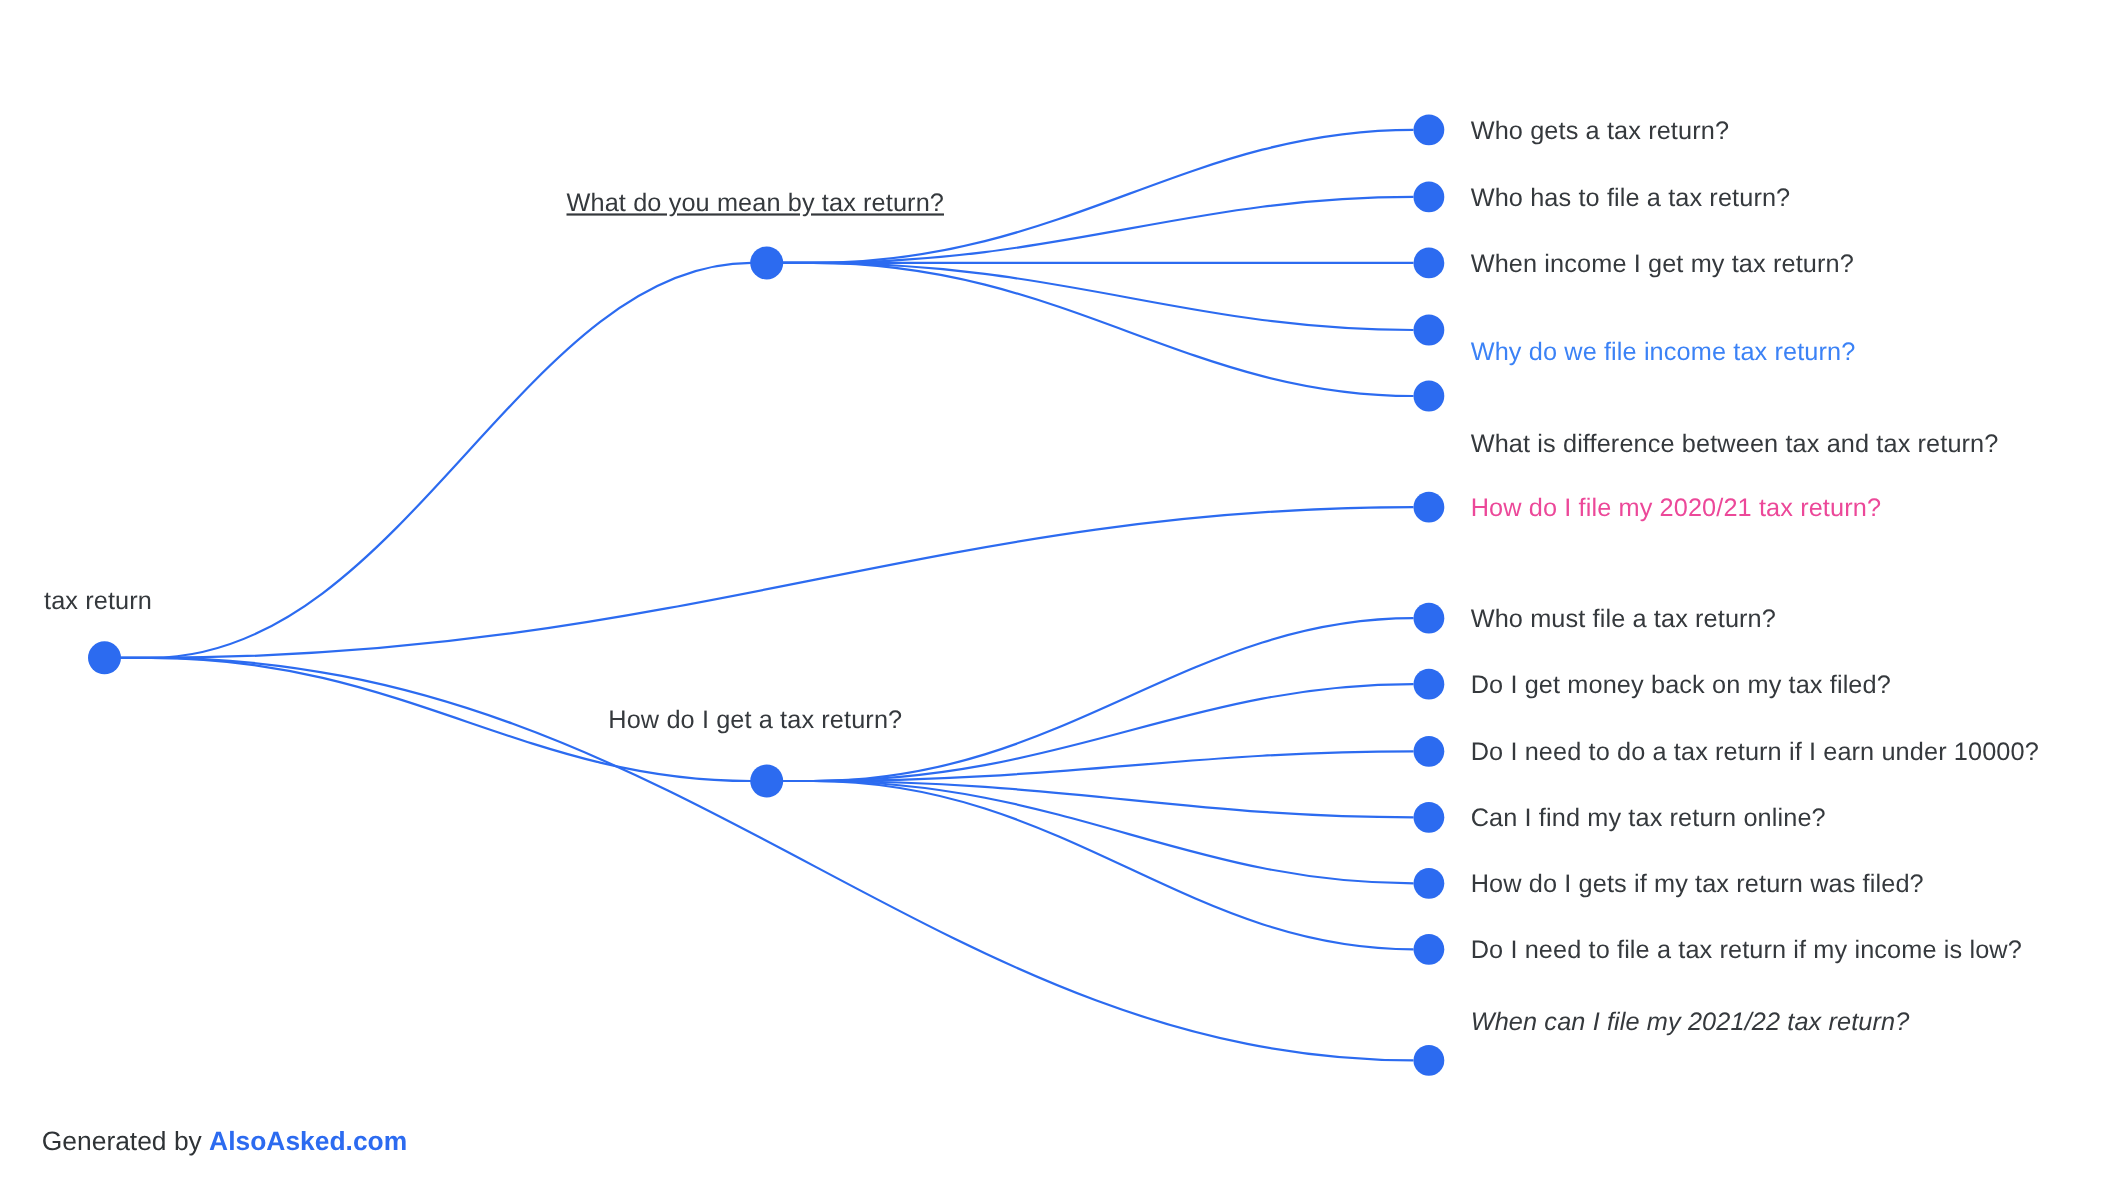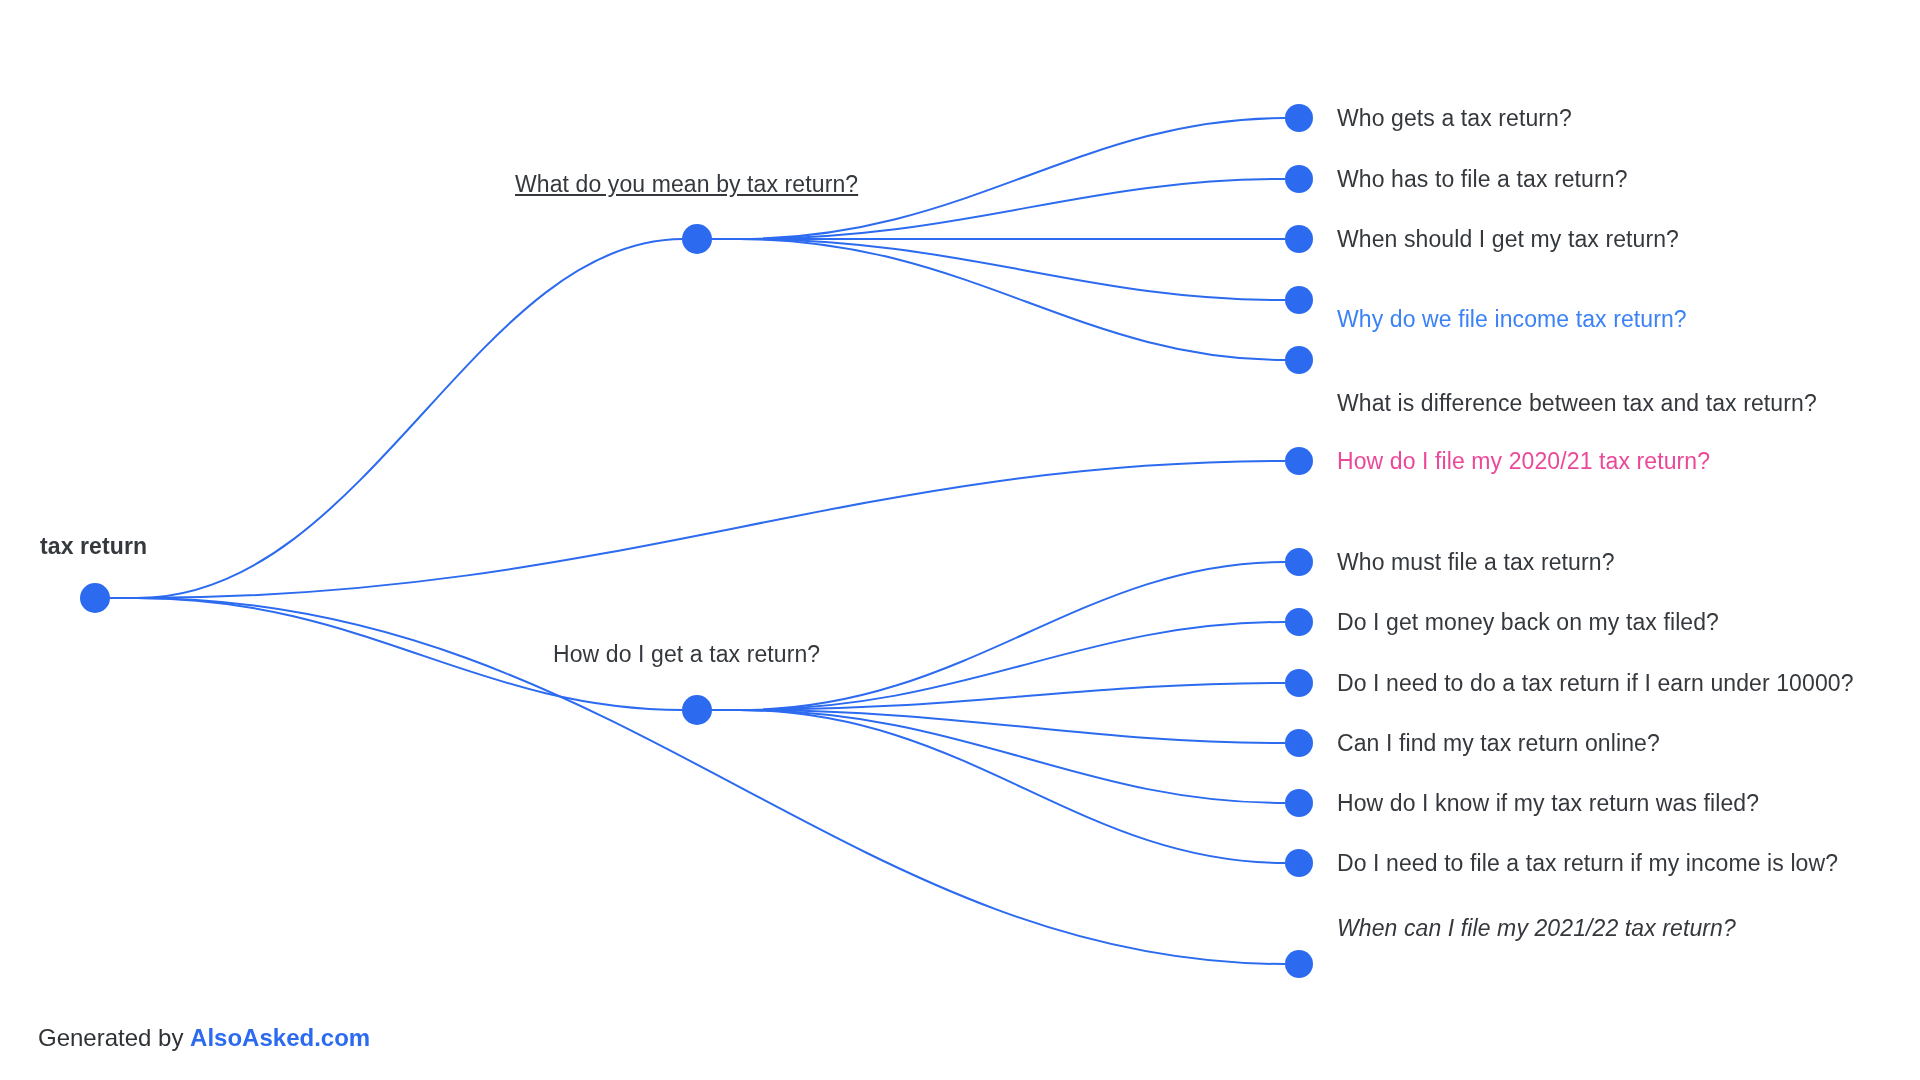--- a/index.html
+++ b/index.html
@@ -91,47 +91,47 @@
       <path d="M 711 239 L 739 239 C 968.3199999999999 239, 1077.52 360, 1285 360" fill="none" stroke="#2C6BF0" stroke-width="2"></path>
       <path d="M 711 710 L 739 710 C 968.3199999999999 710, 1077.52 562, 1285 562" fill="none" stroke="#2C6BF0" stroke-width="2"></path>
       <path d="M 711 710 L 739 710 C 968.3199999999999 710, 1077.52 622, 1285 622" fill="none" stroke="#2C6BF0" stroke-width="2"></path>
       <path d="M 711 710 L 739 710 C 968.3199999999999 710, 1077.52 683, 1285 683" fill="none" stroke="#2C6BF0" stroke-width="2"></path>
       <path d="M 711 710 L 739 710 C 968.3199999999999 710, 1077.52 743, 1285 743" fill="none" stroke="#2C6BF0" stroke-width="2"></path>
       <path d="M 711 710 L 739 710 C 968.3199999999999 710, 1077.52 803, 1285 803" fill="none" stroke="#2C6BF0" stroke-width="2"></path>
       <path d="M 711 710 L 739 710 C 968.3199999999999 710, 1077.52 863, 1285 863" fill="none" stroke="#2C6BF0" stroke-width="2"></path>
     </svg>
   <div id="node-layer">
       <div class="node node-root" style="left: 95px; top: 598px; background: rgb(44, 107, 240);"></div>
-      <div class="label label-above" style="color: rgb(53, 57, 61); left: 40px; top: 560px; font-weight: bold;">tax return</div>
+      <div class="label label-above" style="color: rgb(53, 57, 61); left: 40px; top: 560px;">tax return</div>
       <div class="node node-branch" style="left: 697px; top: 239px; background: rgb(44, 107, 240);"></div>
       <div class="label label-above" style="color: rgb(53, 57, 61); left: 515px; top: 198px; text-decoration: underline;">What do you mean by tax return?</div>
       <div class="node node-branch" style="left: 697px; top: 710px; background: rgb(44, 107, 240);"></div>
       <div class="label label-above" style="color: rgb(53, 57, 61); left: 553px; top: 668px;">How do I get a tax return?</div>
       <div class="node node-leaf" style="left: 1299px; top: 118px; background: rgb(44, 107, 240);"></div>
       <div class="label label-right" style="color: rgb(53, 57, 61); left: 1337px; top: 118px;">Who gets a tax return?</div>
       <div class="node node-leaf" style="left: 1299px; top: 179px; background: rgb(44, 107, 240);"></div>
       <div class="label label-right" style="color: rgb(53, 57, 61); left: 1337px; top: 179px;">Who has to file a tax return?</div>
       <div class="node node-leaf" style="left: 1299px; top: 239px; background: rgb(44, 107, 240);"></div>
-      <div class="label label-right" style="color: rgb(53, 57, 61); left: 1337px; top: 239px;">When should I get my tax return?</div>
+      <div class="label label-right" style="color: rgb(53, 57, 61); left: 1337px; top: 239px;">When income I get my tax return?</div>
       <div class="node node-leaf" style="left: 1299px; top: 300px; background: rgb(44, 107, 240);"></div>
       <div class="label label-right" style="color: #3b82f6; left: 1337px; top: 300px; margin-top: 19px;">Why do we file income tax return?</div>
       <div class="node node-leaf" style="left: 1299px; top: 360px; background: rgb(44, 107, 240);"></div>
       <div class="label label-right" style="color: rgb(53, 57, 61); left: 1337px; top: 360px; margin-top: 43px;">What is difference between tax and tax return?</div>
       <div class="node node-leaf" style="left: 1299px; top: 461px; background: rgb(44, 107, 240);"></div>
       <div class="label label-right" style="color: #ec4899; left: 1337px; top: 461px;">How do I file my 2020/21 tax return?</div>
       <div class="node node-leaf" style="left: 1299px; top: 562px; background: rgb(44, 107, 240);"></div>
       <div class="label label-right" style="color: rgb(53, 57, 61); left: 1337px; top: 562px;">Who must file a tax return?</div>
       <div class="node node-leaf" style="left: 1299px; top: 622px; background: rgb(44, 107, 240);"></div>
       <div class="label label-right" style="color: rgb(53, 57, 61); left: 1337px; top: 622px;">Do I get money back on my tax filed?</div>
       <div class="node node-leaf" style="left: 1299px; top: 683px; background: rgb(44, 107, 240);"></div>
       <div class="label label-right" style="color: rgb(53, 57, 61); left: 1337px; top: 683px;">Do I need to do a tax return if I earn under 10000?</div>
       <div class="node node-leaf" style="left: 1299px; top: 743px; background: rgb(44, 107, 240);"></div>
       <div class="label label-right" style="color: rgb(53, 57, 61); left: 1337px; top: 743px;">Can I find my tax return online?</div>
       <div class="node node-leaf" style="left: 1299px; top: 803px; background: rgb(44, 107, 240);"></div>
-      <div class="label label-right" style="color: rgb(53, 57, 61); left: 1337px; top: 803px;">How do I know if my tax return was filed?</div>
+      <div class="label label-right" style="color: rgb(53, 57, 61); left: 1337px; top: 803px;">How do I gets if my tax return was filed?</div>
       <div class="node node-leaf" style="left: 1299px; top: 863px; background: rgb(44, 107, 240);"></div>
       <div class="label label-right" style="color: rgb(53, 57, 61); left: 1337px; top: 863px;">Do I need to file a tax return if my income is low?</div>
       <div class="node node-leaf" style="left: 1299px; top: 964px; background: rgb(44, 107, 240);"></div>
       <div class="label label-right" style="color: rgb(53, 57, 61); left: 1337px; top: 928px; font-style: italic;">When can I file my 2021/22 tax return?</div>
     </div>
 </div>
 
 <div class="footer">
   <span>Generated by </span><span class="brand">AlsoAsked.com</span>
 </div>

